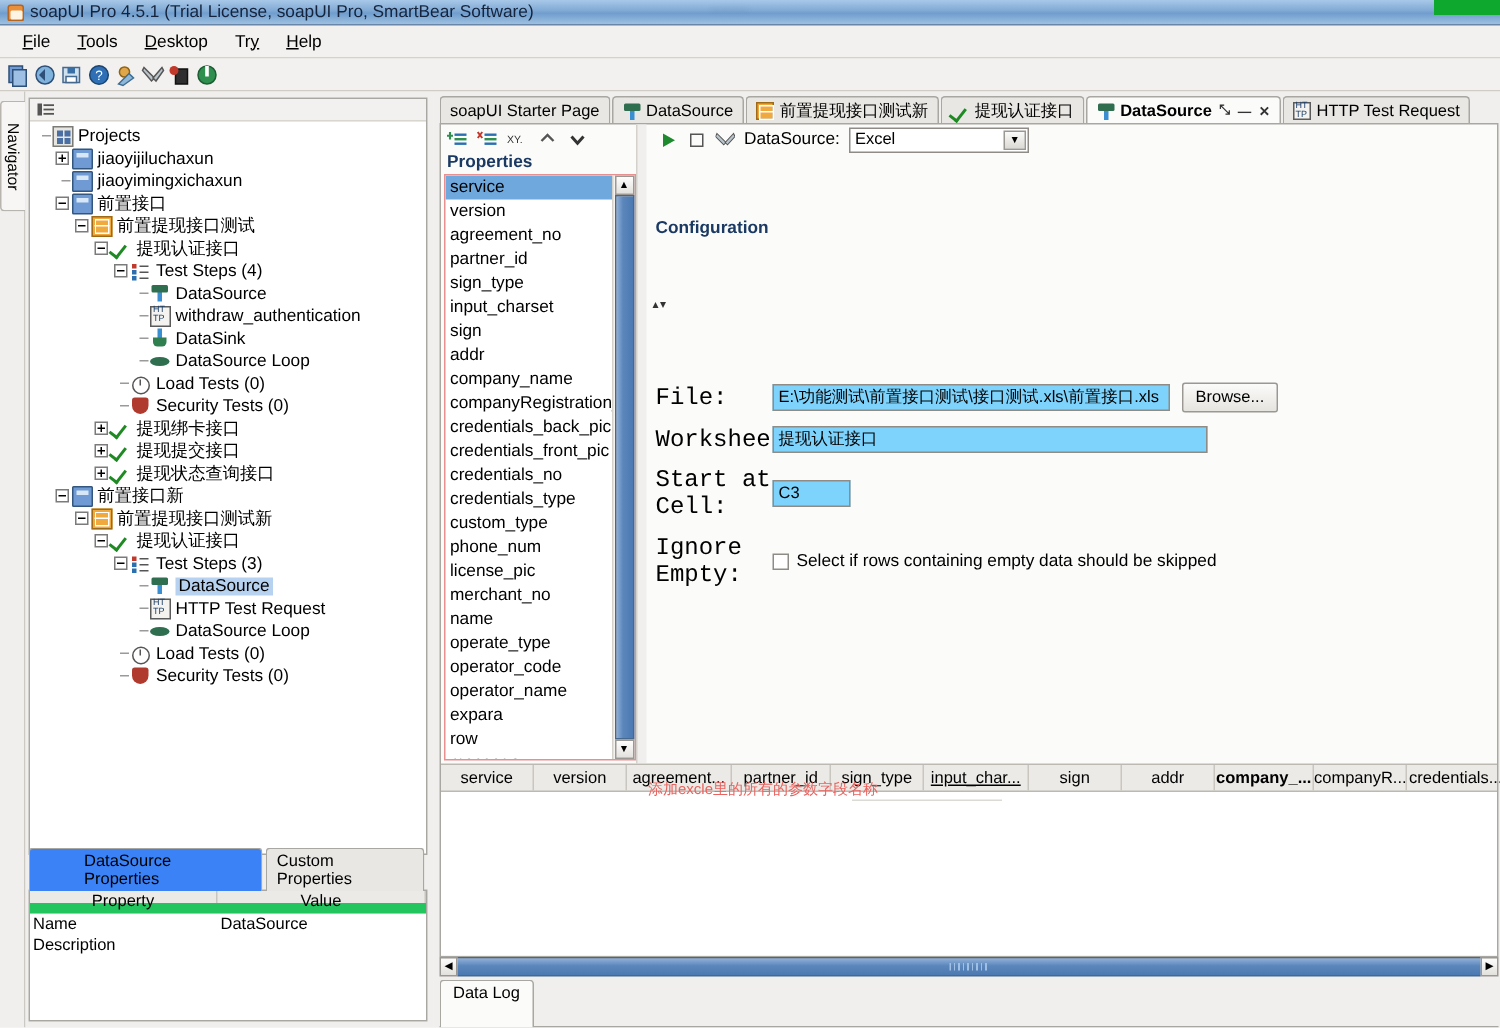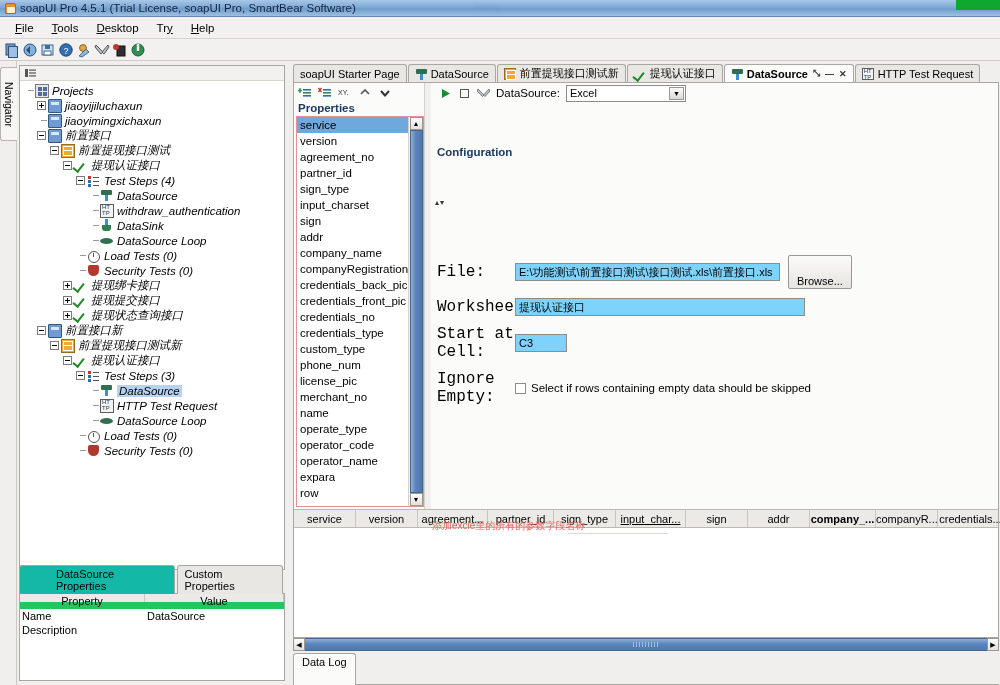--- a/index.html
+++ b/index.html
@@ -86,21 +86,21 @@
   .toggle {
     width:9px; height:9px; border:1px solid #7b7b7b; background:#fff;
     margin-right:2px; flex:none; position:relative; font-size:7px; line-height:7px;
     text-align:center; color:#000;
   }
   .toggle:before{ content:""; position:absolute; left:1px; top:3px; width:5px; height:1px; background:#000;}
   .toggle.plus:after{ content:""; position:absolute; left:3px; top:1px; width:1px; height:5px; background:#000;}
   .tline { width:9px; margin-right:2px; flex:none; position:relative; height:15px;}
   .tline:before{content:"";position:absolute;left:4px;top:7px;width:6px;height:1px;background:#9a9a9a;}
   .ticon { width:14px; height:14px; margin-right:3px; flex:none; position:relative; }
-  .tlabel { font-size:11.5px;font-style:italic; }
+  .tlabel { font-size:11.5px; }
   .tlabel.sel { background:#b6d2f0; padding:0 2px; }
   
   .ic-projects{background:#e8e6e0;border:1px solid #7d7b76;}
   .ic-projects:after{content:"";position:absolute;left:2px;top:2px;width:4px;height:4px;background:#4a6fa5;box-shadow:5px 0 0 #4a6fa5,0 5px 0 #4a6fa5,5px 5px 0 #4a6fa5;}
   .ic-proj{background:#6f9ad3;border:1px solid #33567f;border-radius:1px;}
   .ic-proj:after{content:"";position:absolute;left:2px;top:2px;width:8px;height:3px;background:#d8e7f7;}
   .ic-suite{background:#f0a93c;border:1px solid #9e6a17;}
   .ic-suite:after{content:"";position:absolute;left:1px;top:1px;width:10px;height:10px;
     background:linear-gradient(#fff 0 0) no-repeat; background-size:100% 1px; background-position:0 4px;
     box-shadow:inset 0 0 0 1px #fff;}
@@ -132,21 +132,21 @@
     border-radius:2px 2px 6px 6px;}
   .ic-sec:before{content:"";position:absolute;left:3px;top:2px;width:3px;height:5px;background:#3f7f3f;}
   
   #lbprops { height:105px; margin:6px 4px 4px 2px; display:flex; flex-direction:column; }
   .tabrow { display:flex; align-items:flex-end; height:17px; }
   .ltab {
     font-size:11px; padding:2px 7px 2px 7px; background:#e9e7e3;
     border:1px solid #a9a7a1; border-bottom:none; border-radius:3px 3px 0 0; margin-right:2px;
     position:relative; top:1px;
   }
-  .ltab.active { background:#14b8a6;padding-left:36px; }
+  .ltab.active { background:#3b82f6;padding-left:36px; }
   .ptable { flex:1; background:#fff; border:1px solid #a9a7a1; }
   .ptable .thead { display:flex; height:15px; background:#eceae6; border-bottom:7px solid #22c55e; }
   .ptable .thead div {
     font-size:11px; text-align:center; border-right:1px solid #c9c6c0; line-height:15px;
   }
   .ptable .trow { display:flex; height:14px; }
   .ptable .trow div { font-size:11px; line-height:14px; padding-left:2px; }
   .colA { width:125px; } .colB { flex:1; }
   
   #rightcol { flex:1; display:flex; flex-direction:column; background:#f0efed; min-width:0; }
@@ -205,21 +205,21 @@
   #cfg-arrows { font-size:8px; color:#333; padding:0 0 2px 4px; letter-spacing:1px; }
   #cfg-form { padding:6px 0 0 6px; }
   .frow { display:flex; align-items:center; margin-bottom:9px; }
   .flabel { width:78px; font-size:16px; flex:none;font-family:Liberation Mono, monospace; }
   .finput {
     height:18px; background:#7dd3fc; border:1px solid #8f8c87; font-size:11px;
     line-height:16px; padding-left:3px; white-space:nowrap; overflow:hidden;
   }
   .fbtn {
     height:20px; background:linear-gradient(#fbfbfa,#e6e4df); border:1px solid #9b9894;
-    border-radius:2px; font-size:11px; padding:16px 8px; margin-left:8px; line-height:18px;
+    border-radius:2px; font-size:11px; padding:0 8px; margin-left:8px; line-height:18px;
   }
   .cbx { width:11px; height:11px; background:#fff; border:1px solid #8f8c87; margin-right:5px; flex:none; }
   
   #grid { border-top:1px solid #bcb9b3; background:#fff; height:128px; display:flex; flex-direction:column; }
   #grid-head { display:flex; height:18px; background:#eceae6; border-bottom:1px solid #bcb9b3; }
   #grid-head div {
     font-size:11px; line-height:18px; text-align:center; border-right:1px solid #c9c6c0;
     white-space:nowrap; overflow:hidden; flex:none;
   }
   #grid-body { flex:1; background:#fff; }

